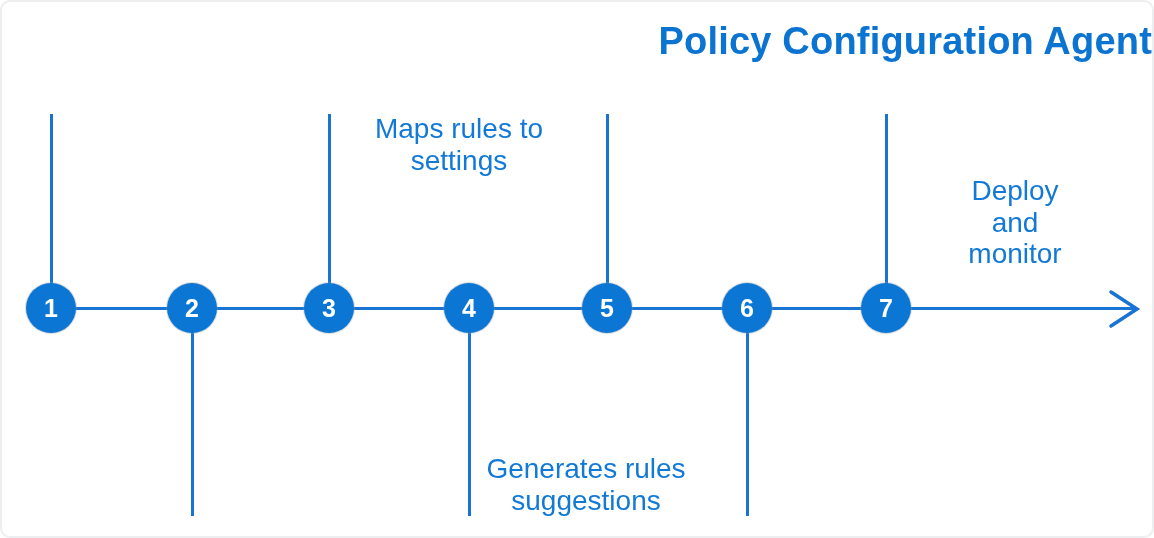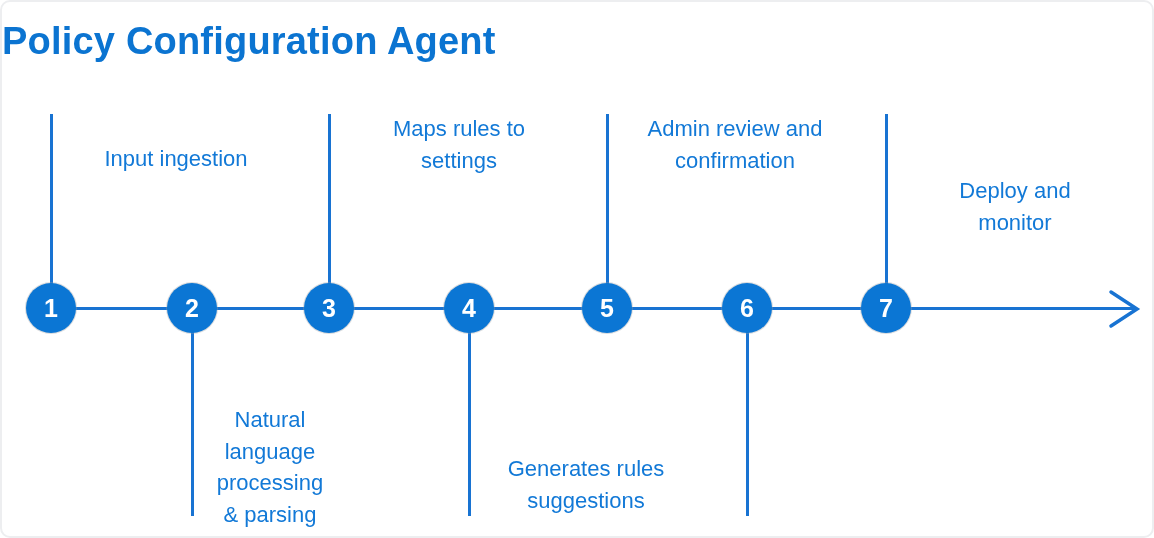--- a/index.html
+++ b/index.html
@@ -6,89 +6,82 @@
     --title:#0b74d1; --circle:#0b76d4; --line:#1873d2; --label:#1279d7;
     --border:#edeef0; --number:#ffffff; --bg:#ffffff;
   }
   html,body{margin:0;padding:0;background:#fff;}
   .canvas{
     position:relative;width:1154px;height:538px;background:var(--bg);
     border:2px solid var(--border);border-radius:10px;box-sizing:border-box;
     font-family:"Liberation Sans",sans-serif;overflow:hidden;
   }
   .title{
-    position:absolute;top:18px;left:0;width:100%;text-align:left;
+    position:absolute;top:18px;left:0;width:100%;text-align:right;
     font-size:38px;font-weight:bold;color:var(--title);letter-spacing:.2px;
   }
   .hline{
     position:absolute;left:49px;top:305px;width:1084px;height:3px;
     background:var(--line);
   }
   .arrowhead{position:absolute;left:1103px;top:284px;}
   .vline{position:absolute;width:3px;background:var(--line);}
   .vline.up{top:112px;height:170px;}
   .vline.down{top:330px;height:184px;}
   .circle{
     position:absolute;top:281px;width:50px;height:50px;border-radius:50%;
     background:var(--circle);display:flex;align-items:center;justify-content:center;
     box-shadow:0 0 0 1px rgba(150,155,160,.35);
   }
   .circle span{color:var(--number);font-size:25px;font-weight:600;line-height:1;}
   .step-label{
     position:absolute;transform:translateX(-50%);text-align:center;
-    color:var(--label);font-size:22px;line-height:31.5px;white-space:pre-line;
+    color:var(--label);font-size:28px;line-height:31.5px;white-space:pre-line;
   }
 </style>
 </head>
 <body>
 
 <div class="canvas">
 
   <div class="title">Policy Configuration Agent</div>
 
   <div class="hline"></div>
   <svg class="arrowhead" width="40" height="46" viewBox="0 0 40 46">
     <polyline points="6,6 32,23 6,40" fill="none" stroke="#1873d2" stroke-width="3.5" stroke-linecap="round" stroke-linejoin="miter"></polyline>
   </svg>
 
   <div class="vline up" style="left:47.5px"></div>
   <div class="circle" style="left:24px">
     <span>1</span>
   </div>
-  <div class="step-label" style="left:174px;top:141px">Input ingestion</div>
 
   <div class="vline down" style="left:188.5px"></div>
   <div class="circle" style="left:165px">
     <span>2</span>
   </div>
-  <div class="step-label" style="left:268px;top:402px">Natural
-language
-processing
-&amp; parsing</div>
 
   <div class="vline up" style="left:325.5px"></div>
   <div class="circle" style="left:302px">
     <span>3</span>
   </div>
   <div class="step-label" style="left:457px;top:111px">Maps rules to
 settings</div>
 
   <div class="vline down" style="left:465.5px"></div>
   <div class="circle" style="left:442px">
     <span>4</span>
   </div>
   <div class="step-label" style="left:584px;top:451px">Generates rules
 suggestions</div>
 
   <div class="vline up" style="left:603.5px"></div>
   <div class="circle" style="left:580px">
     <span>5</span>
   </div>
-  <div class="step-label" style="left:733px;top:111px">Admin review and
-confirmation</div>
 
   <div class="vline down" style="left:743.5px"></div>
   <div class="circle" style="left:720px">
     <span>6</span>
   </div>
 
   <div class="vline up" style="left:882.5px"></div>
   <div class="circle" style="left:859px">
     <span>7</span>
   </div>

